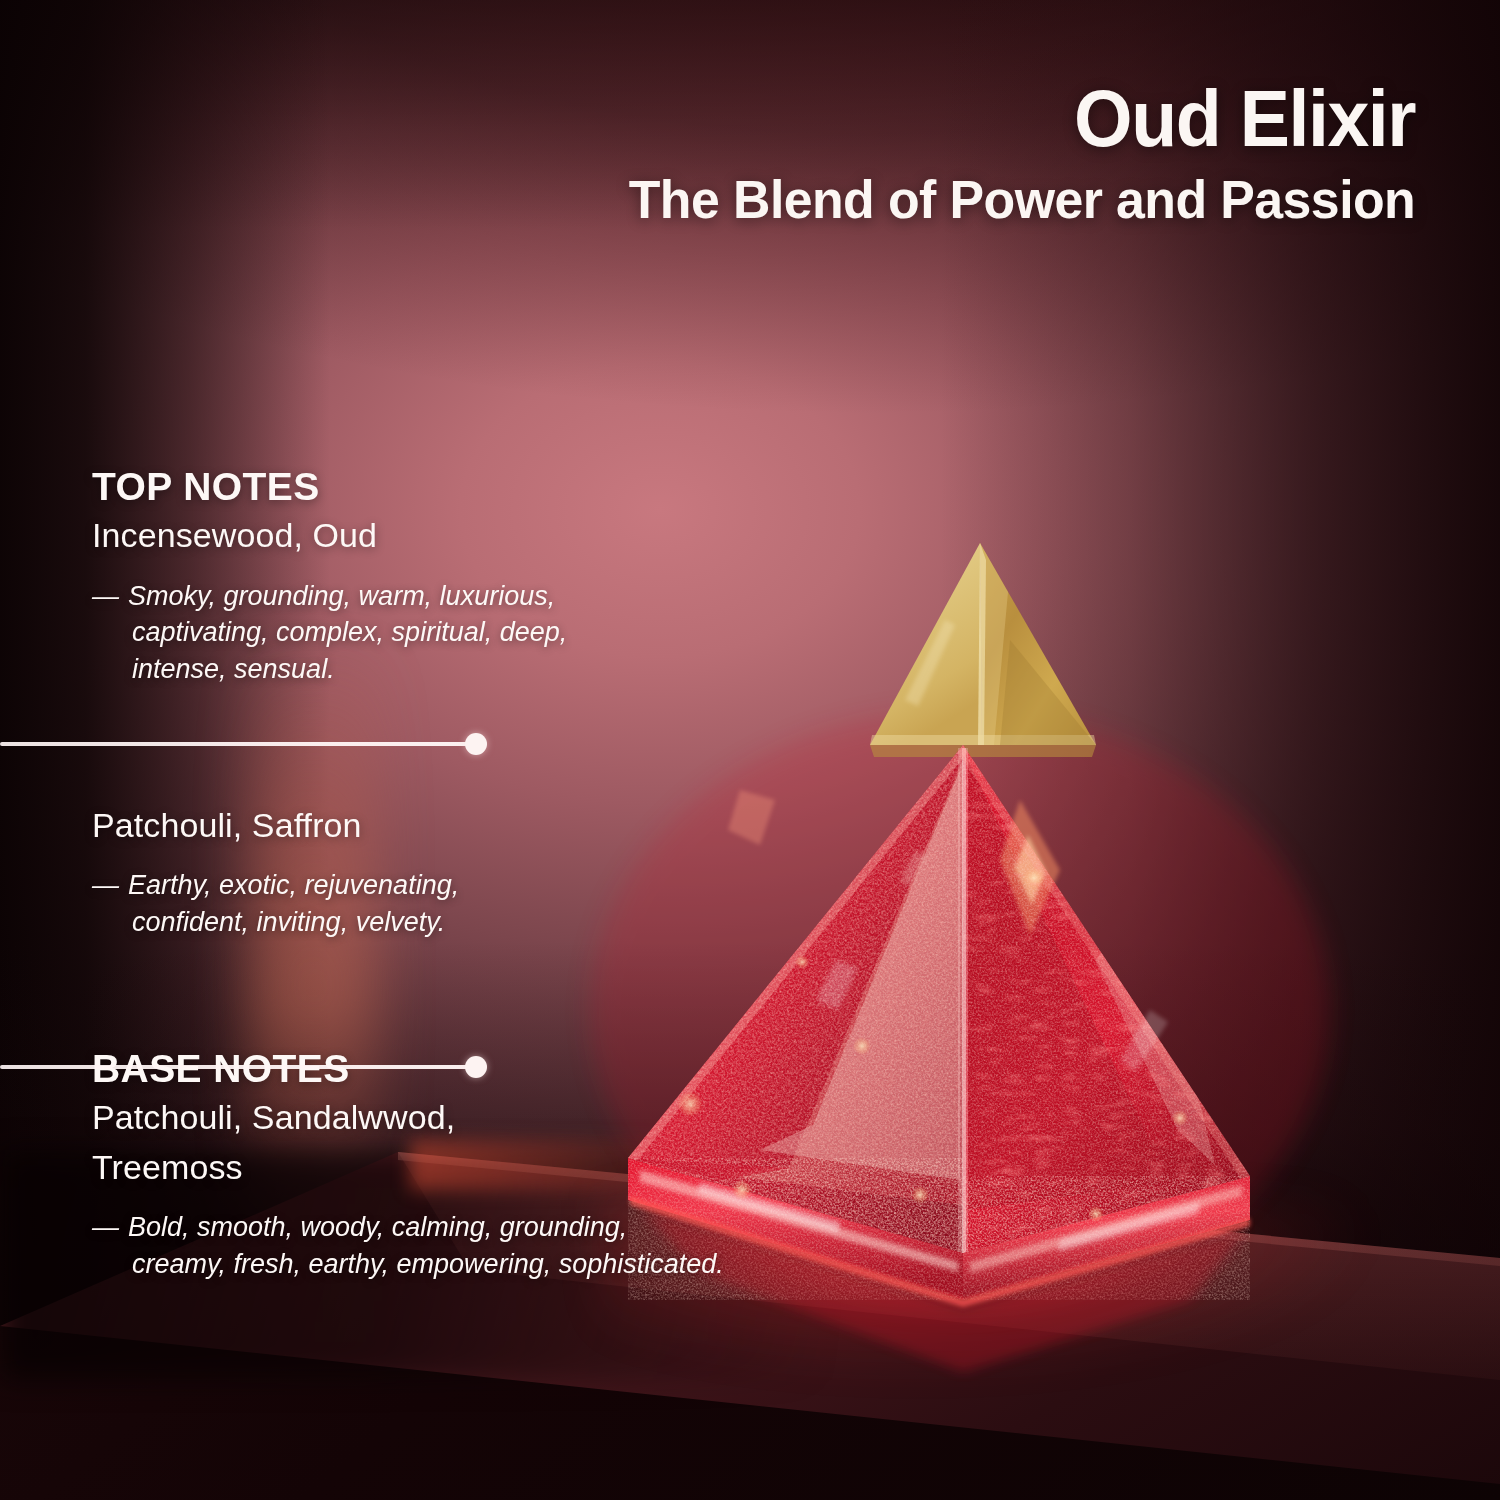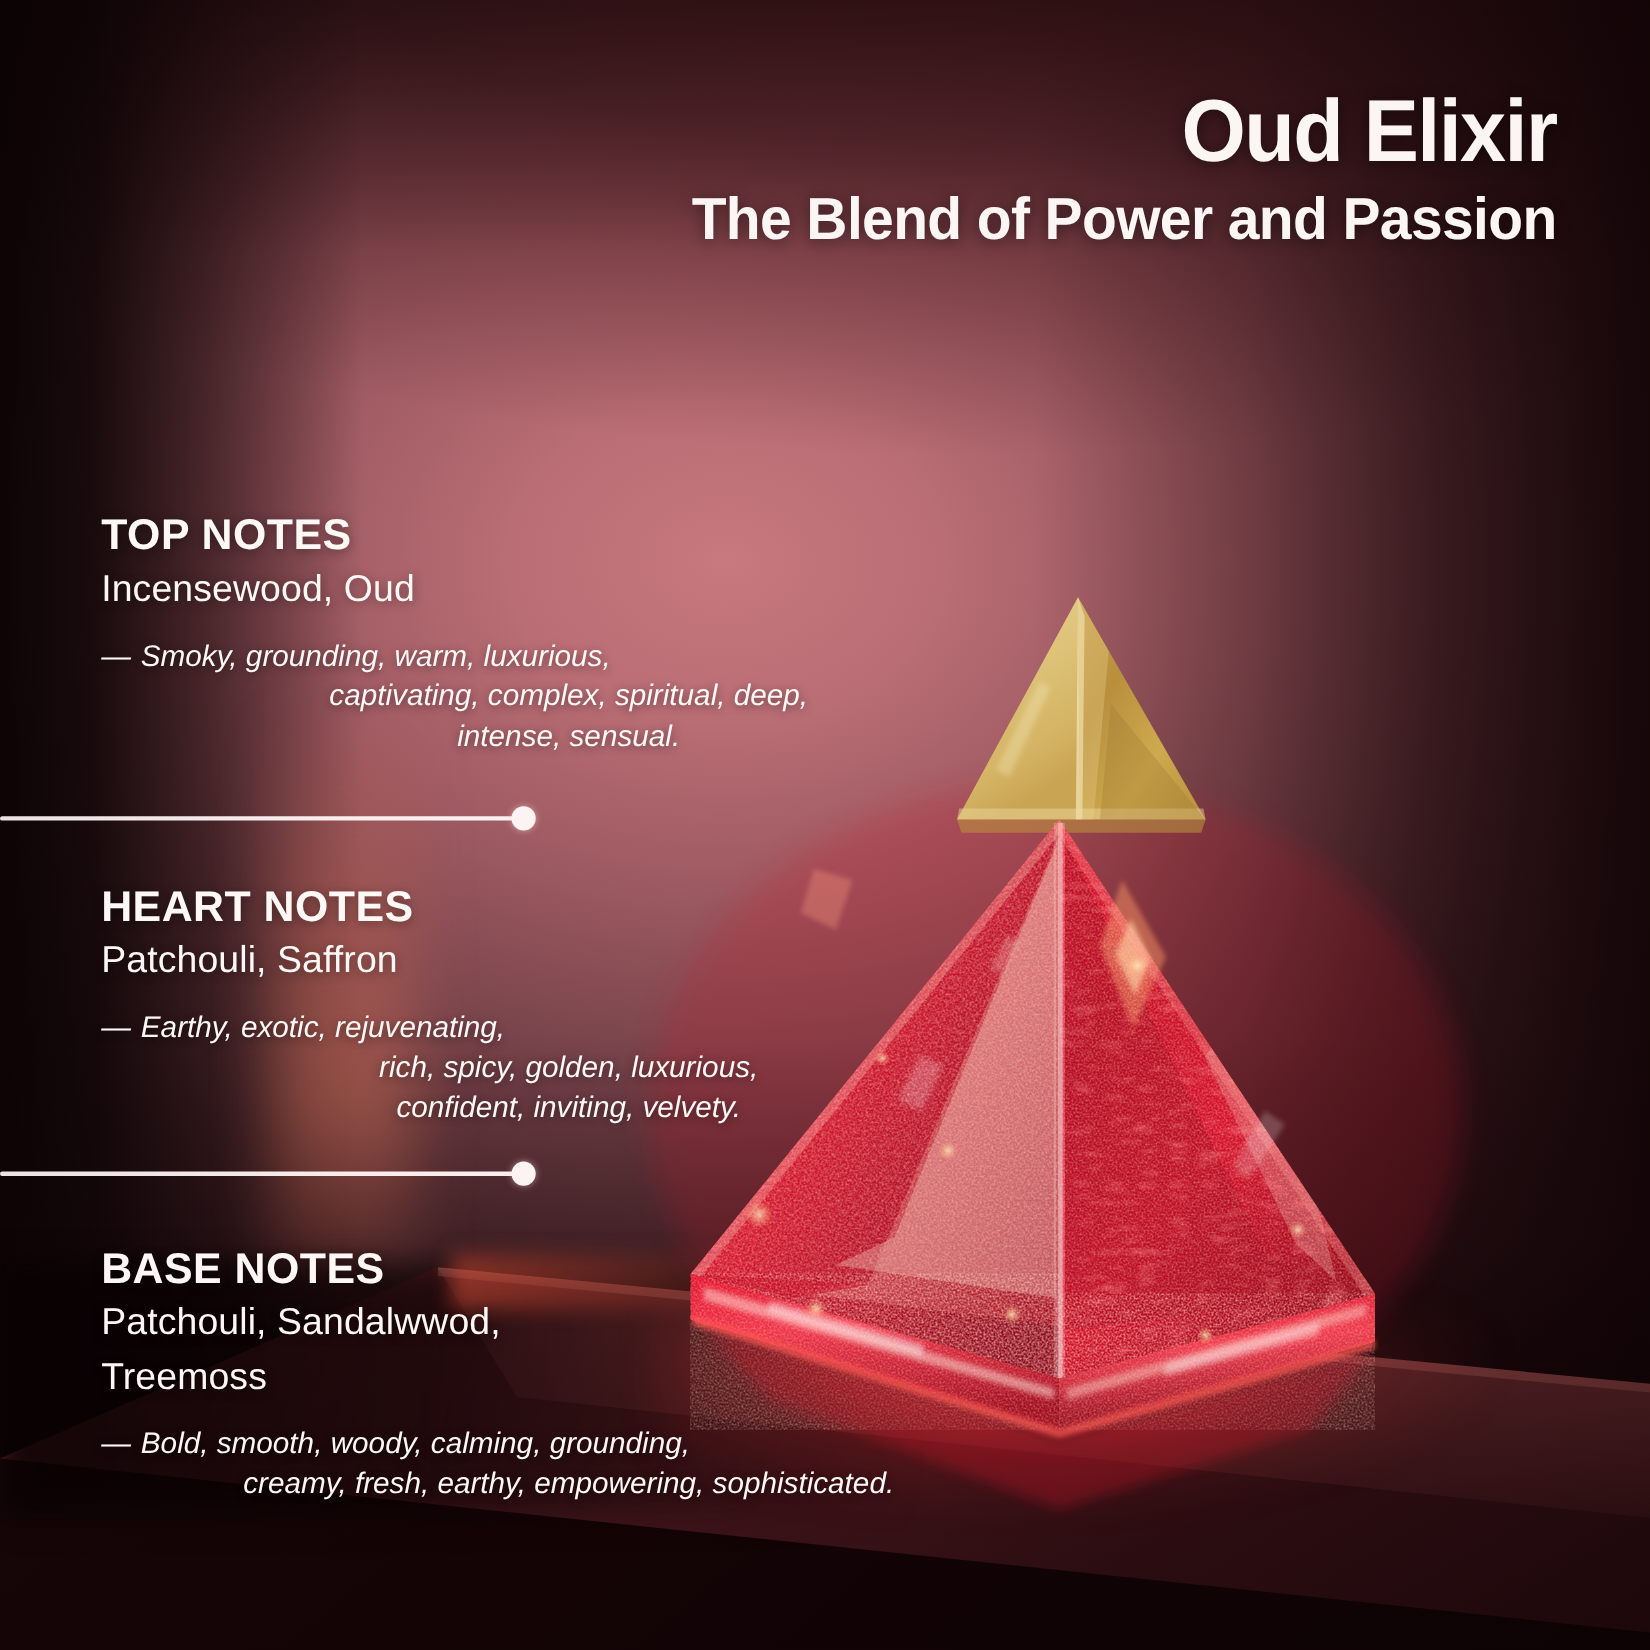--- a/index.html
+++ b/index.html
@@ -115,21 +115,21 @@
     font-size:34px;font-weight:400;letter-spacing:.1px;
     color:#fdf8f6;line-height:1.28;margin:6px 0 0 0;
     text-shadow:0 2px 10px rgba(0,0,0,.4);
   }
   .note-desc{
     font-size:27px;font-style:italic;font-weight:400;
     color:#fdf8f6;line-height:1.35;margin:20px 0 0 0;
     text-shadow:0 2px 9px rgba(0,0,0,.45);
   }
   .note-desc .dash{margin-right:9px;}
-  .note-desc .ind{display:block;padding-left:40px;text-align:center;}
+  .note-desc .ind{display:block;padding-left:40px;}
 
   .divider{position:absolute;left:0;height:22px;width:492px;}
   .divider .line{
     position:absolute;left:0;top:9px;width:478px;height:4px;
     background:linear-gradient(to right, rgba(255,245,245,.92), rgba(255,245,245,.97));
     border-radius:2px;
   }
   .divider .dot{
     position:absolute;left:465px;top:0;width:22px;height:22px;border-radius:50%;
     background:#fdf3f2;box-shadow:0 0 7px rgba(255,230,230,.5);
@@ -342,25 +342,23 @@
       <div class="note-label">TOP NOTES</div>
       <div class="note-ing">Incensewood, Oud</div>
       <div class="note-desc">
         <span class="dash">—</span><span>Smoky, grounding, warm, luxurious,</span>
         <span class="ind">captivating, complex, spiritual, deep,</span>
         <span class="ind">intense, sensual.</span>
       </div>
     </div>
 
     <div class="note-block" style="margin-top:117px;">
-      <div class="note-label">HEART NOTES</div>
       <div class="note-ing">Patchouli, Saffron</div>
       <div class="note-desc">
         <span class="dash">—</span><span>Earthy, exotic, rejuvenating,</span>
-        <span class="ind">rich, spicy, golden, luxurious,</span>
         <span class="ind">confident, inviting, velvety.</span>
       </div>
     </div>
 
     <div class="note-block" style="margin-top:108px;">
       <div class="note-label">BASE NOTES</div>
       <div class="note-ing">Patchouli, Sandalwwod,</div>
       <div class="note-ing">Treemoss</div>
       <div class="note-desc">
         <span class="dash">—</span><span>Bold, smooth, woody, calming, grounding,</span>

